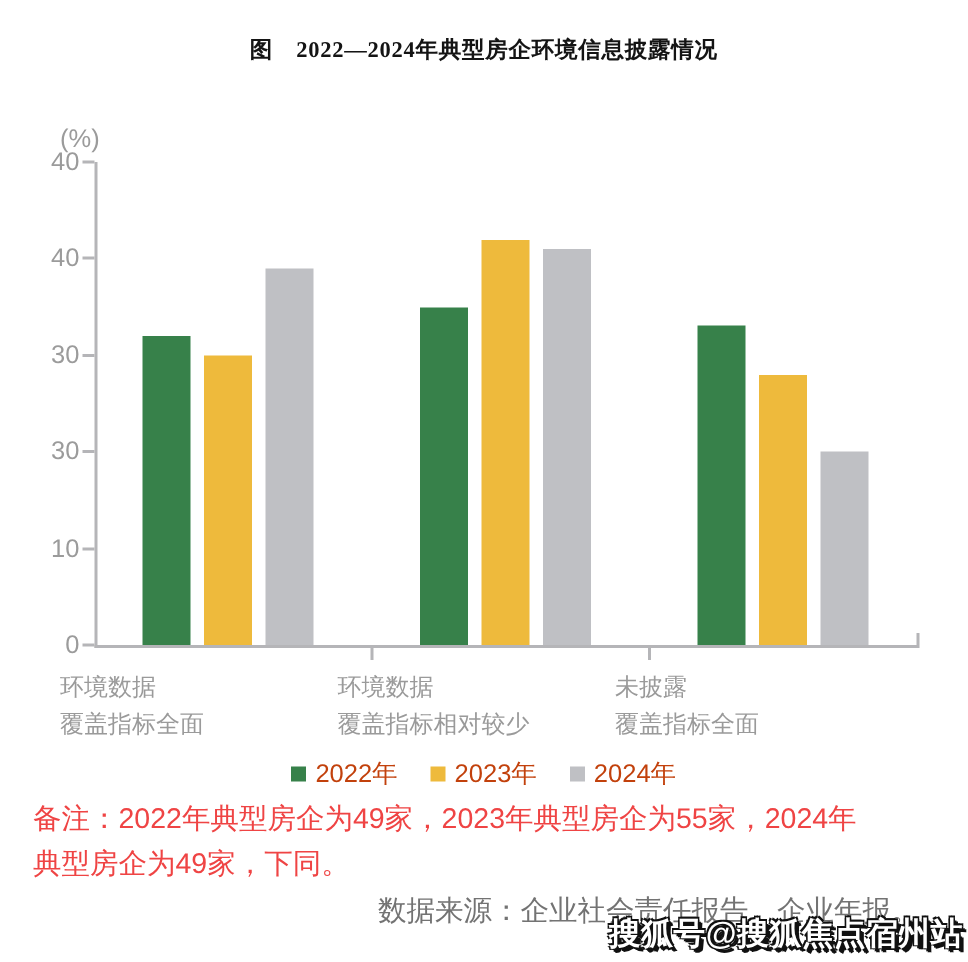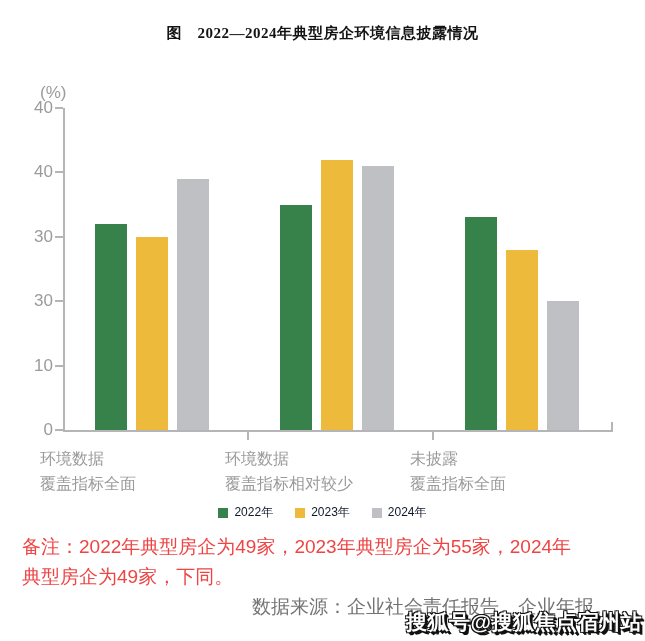--- a/index.html
+++ b/index.html
@@ -51,21 +51,21 @@
     text-align: left; font-size: 16px; color: #9a9a9a;
     line-height: 25px; white-space: pre-line;
   }
   .legend {
     position: absolute; top: 504px; left: 0; width: 645px;
     display: flex; justify-content: center; align-items: center;
     gap: 22px;
   }
   .legend-item { display: flex; align-items: center; gap: 6px; }
   .legend-swatch { width: 10px; height: 10px; }
-  .legend-label { font-size: 12px; color: #0f172a; }
+  .legend-label { font-size: 17px; color: #c2410c; }
   .note {
     position: absolute; left: 22px; top: 532px; width: 562px;
     font-size: 19px; color: #ef4444; line-height: 30px;
   }
   .source {
     position: absolute; right: 32px; top: 594px;
     font-size: 19px; color: #737373; text-align: center;
   }
   .watermark {
     position: absolute; right: 3px; top: 608px;

